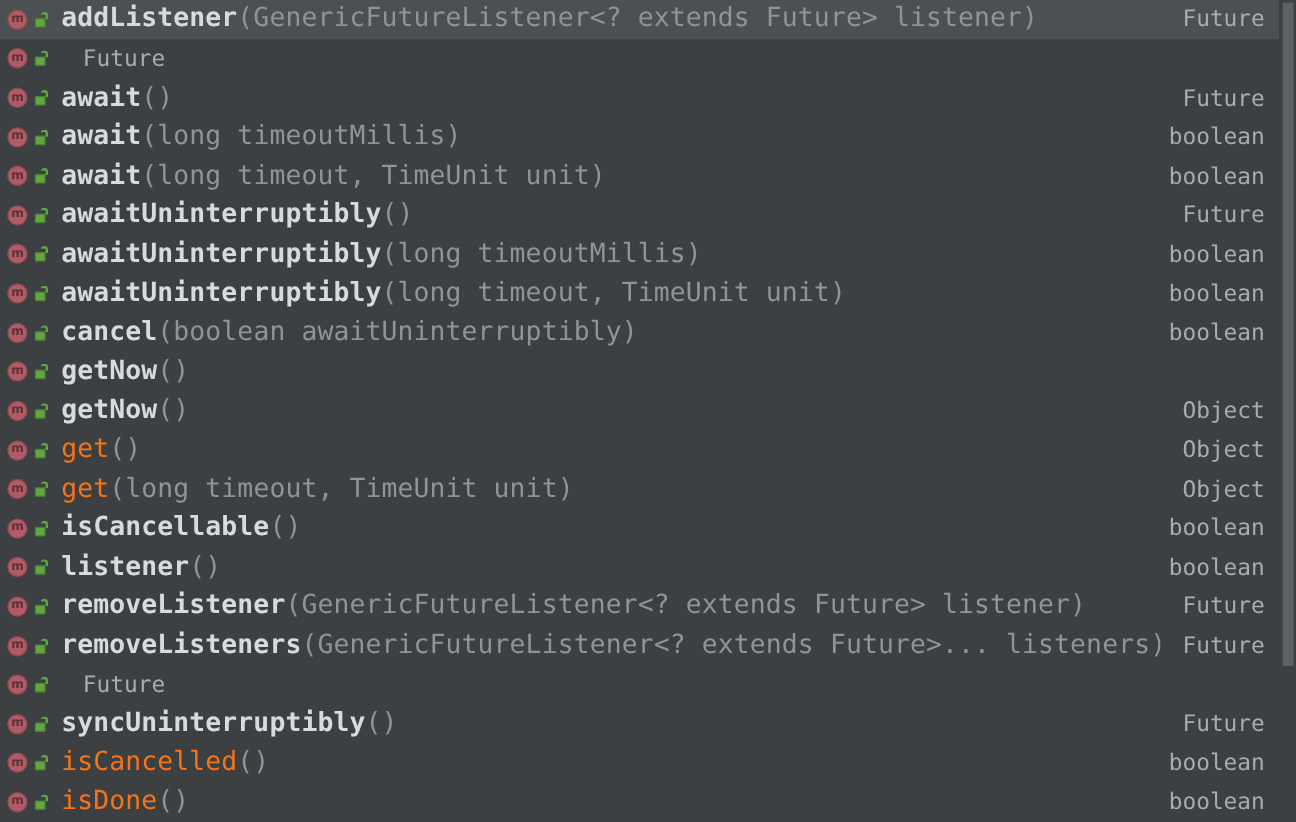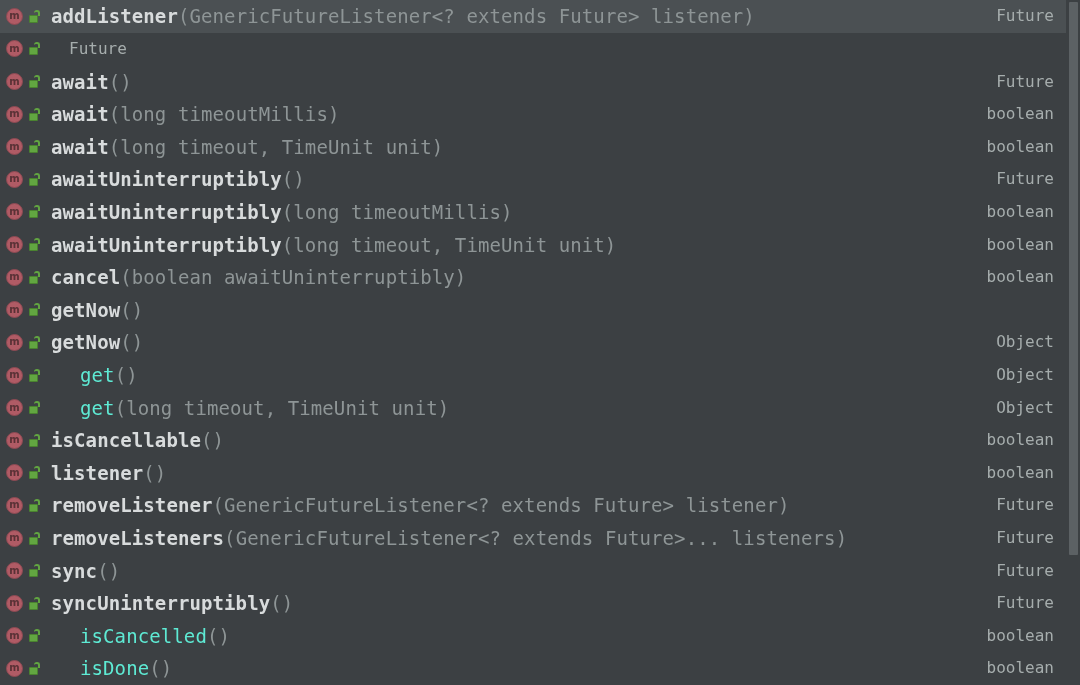--- a/index.html
+++ b/index.html
@@ -99,42 +99,41 @@
     border-bottom: none;
     border-left: none;
     box-sizing: border-box;
     border-top-right-radius: 4px;
     border-top-left-radius: 4px;
   }
 
   .sig {
     flex: 1 1 auto;
     overflow: hidden;
-    font-size: 19px;
+    font-size: 22px;
     line-height: 32px;
     letter-spacing: 0.1px;
   }
 
   .mname {
     font-weight: bold;
     color: #d8dbdc;
   }
   .row.inherited .mname {
     font-weight: normal;
-    color: #5eead4;
-    margin-left: 29px;
+    color: #f97316;
   }
   .params {
     color: #8e9596;
   }
 
   .rettype {
     flex: 0 0 auto;
     color: #a6adad;
-    font-size: 16px;
+    font-size: 19px;
     line-height: 32px;
     text-align: right;
     padding-left: 18px;
   }
 
   
   #scrollbar-track {
     position: absolute;
     top: 0;
     right: 0;
@@ -307,21 +306,20 @@
         </span>
         <span class="sig"><span class="mname">removeListeners</span><span class="params">(GenericFutureListener&lt;? extends Future&gt;... listeners)</span></span>
         <span class="rettype">Future</span>
       </div>
       <div class="row">
         <span class="icon-method"></span>
         <span class="icon-access">
           <span class="body"></span>
           <span class="shackle"></span>
         </span>
-        <span class="sig"><span class="mname">sync</span><span class="params">()</span></span>
         <span class="rettype">Future</span>
       </div>
       <div class="row">
         <span class="icon-method"></span>
         <span class="icon-access">
           <span class="body"></span>
           <span class="shackle"></span>
         </span>
         <span class="sig"><span class="mname">syncUninterruptibly</span><span class="params">()</span></span>
         <span class="rettype">Future</span>

